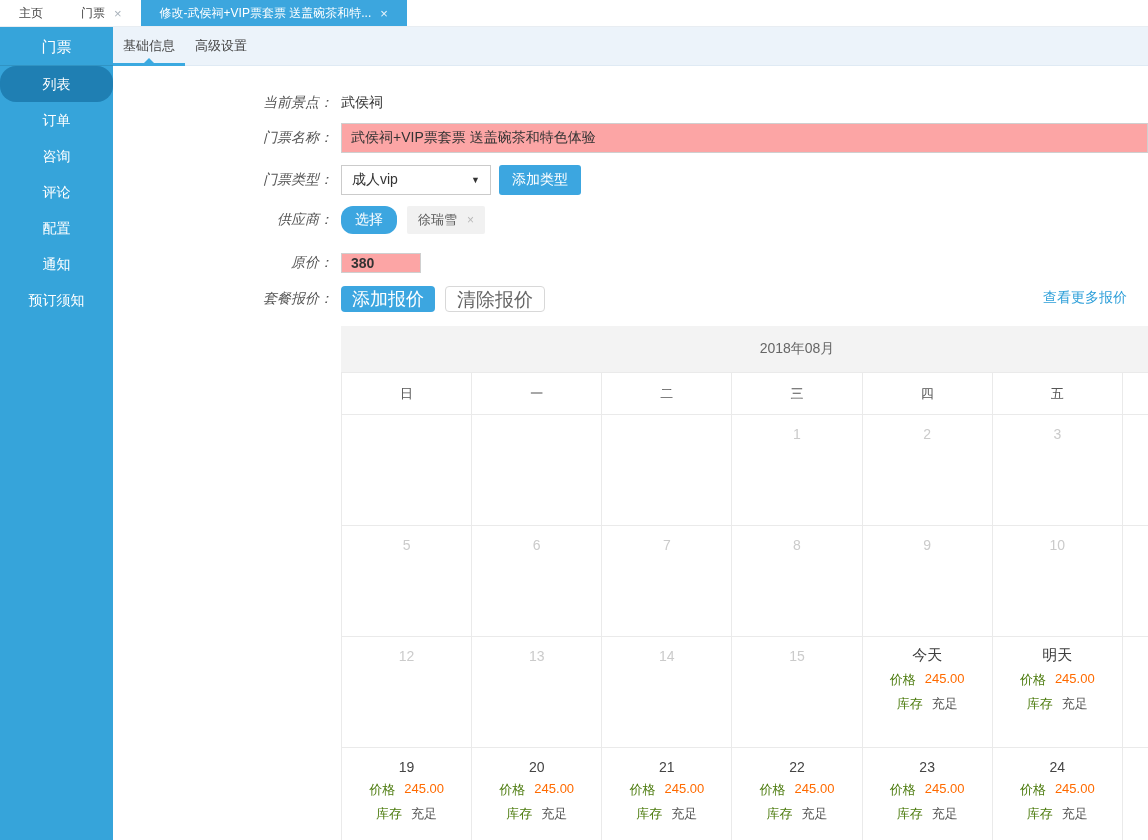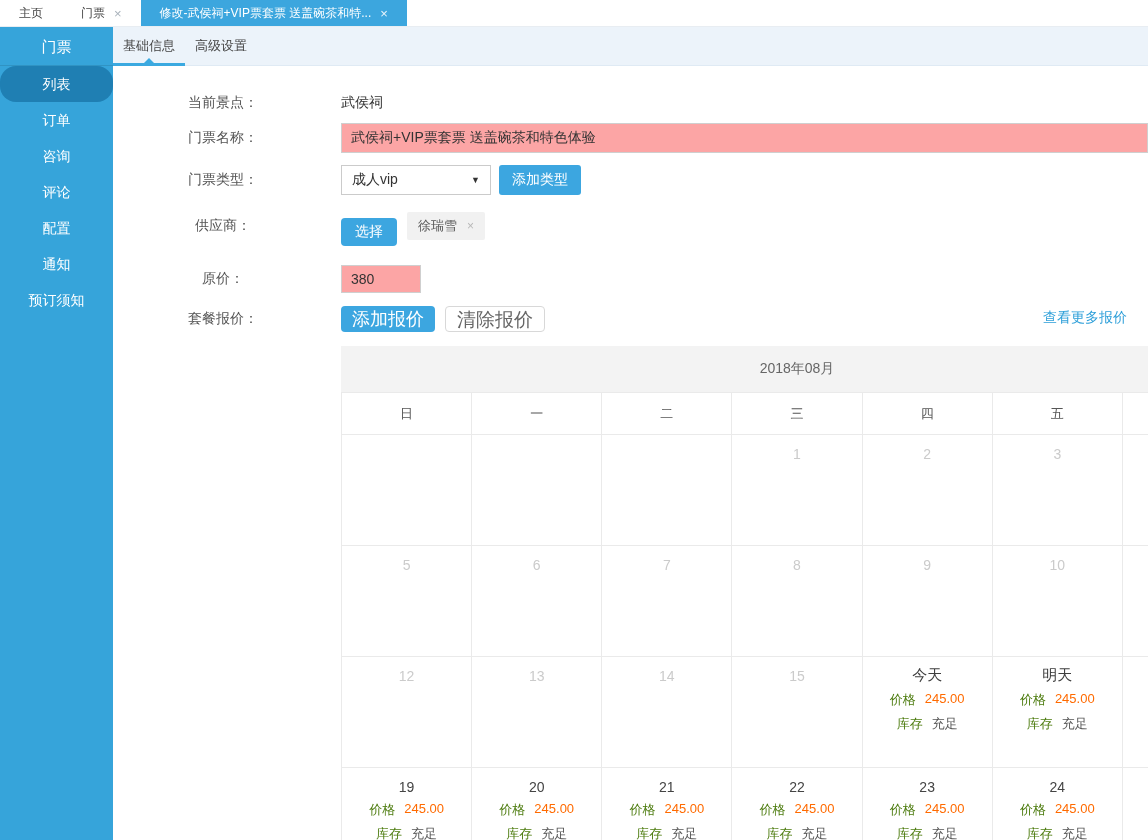--- a/index.html
+++ b/index.html
@@ -26,40 +26,40 @@
   .ctab-strip { position:relative; height:39px; background:#ECF3FA; border-bottom:1px solid #DFEAF4; display:flex; }
   .ctab { position:relative; padding:0 10px; display:flex; align-items:center; font-size:13px; color:#444; cursor:pointer; }
   .ctab:first-child { margin-left:0; padding:0 10px 0 10px; }
   .ctab.active::after { content:""; position:absolute; left:0; right:0; bottom:-1px; height:3px; background:#3BA9E0; }
   .ctab.active::before { content:""; position:absolute; bottom:2px; left:50%; margin-left:-5px;
                          border-left:5px solid transparent; border-right:5px solid transparent;
                          border-bottom:5px solid #3BA9E0; }
 
   
   .form-row { display:flex; align-items:center; position:relative; }
-  .flabel { width:228px; flex:none; text-align:center; padding-right:8px; font-size:14px; color:#555; }
+  .flabel { width:228px; flex:none; text-align:right; padding-right:8px; font-size:14px; color:#555;font-style:italic; }
   .fvalue { font-size:14px; color:#333; }
   .r-scenic { margin-top:27px; height:20px; }
   .r-name { margin-top:10px; }
   .r-type { margin-top:12px; }
   .r-supplier { margin-top:11px; }
   .r-price { margin-top:19px; }
   .r-quote { margin-top:13px; height:26px; }
 
   .txt-input { height:30px; border:1px solid #CFCFCF; padding:0 9px; font-size:14px; color:#333; outline:none; background:#fca5a5; }
   .name-input { width:900px; }
-  .price-input { width:80px; height:28px; }
+  .price-input { width:80px; height:20px;font-weight:bold; }
 
   .select-box { width:150px; height:30px; border:1px solid #CBCBCB; background:#fff; display:flex; align-items:center;
                 justify-content:space-between; padding:0 10px; font-size:14px; color:#333; cursor:pointer; }
   .select-box .arrow { font-size:9px; color:#333; }
 
   .btn-blue { background:#3CA6E0; color:#fff; border:none; border-radius:3px; height:30px; padding:0 13px;
               font-size:14px; cursor:pointer; }
-  .btn-select { height:28px; border-radius:4px; padding:0 14px;margin-top:12px; }
+  .btn-select { height:28px; border-radius:12px; padding:0 14px; }
   .btn-addquote { height:26px; border-radius:4px; padding:0 11px; font-size:18px; }
   .btn-plain { background:#fff; color:#666; border:1px solid #D8D8D8; border-radius:4px; height:26px;
                padding:0 11px; font-size:19px; margin-left:10px; cursor:pointer; }
   .btn-gap { margin-left:8px; }
 
   .tag { margin-left:10px; height:28px; background:#F1F1F1; border-radius:2px; display:flex; align-items:center;
          padding:0 11px; font-size:13px; color:#555; }
   .tag .close { margin-left:10px; color:#B8B8B8; font-size:12px; cursor:pointer; }
 
   .more-link { position:absolute; right:21px; top:3px; font-size:14px; color:#2D9FD9; text-decoration:none; cursor:pointer; }

